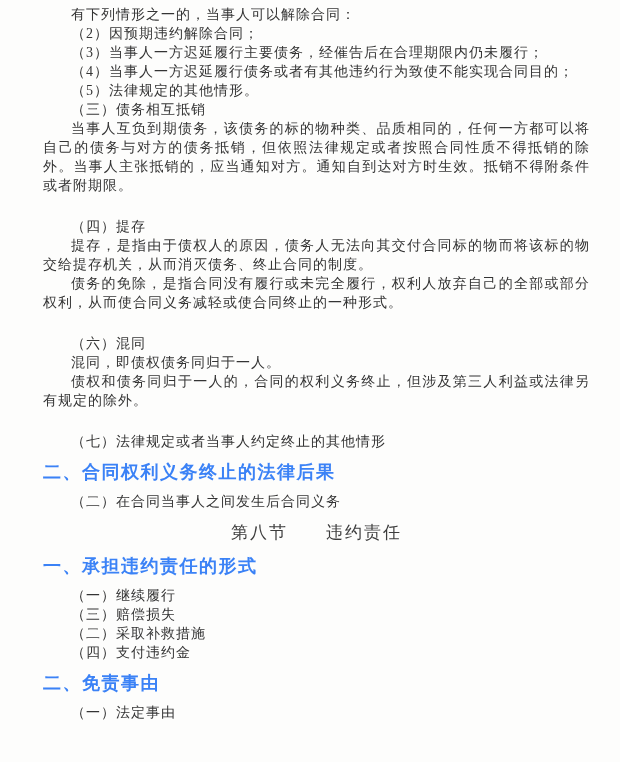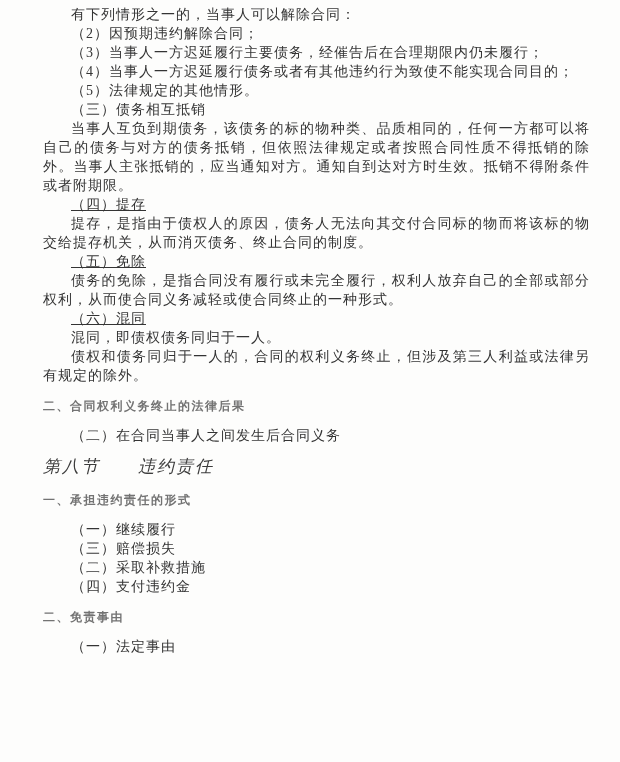--- a/index.html
+++ b/index.html
@@ -24,63 +24,61 @@
     line-height: 19px;
     letter-spacing: 1px;
     text-align: justify;
     text-justify: inter-ideograph;
   }
   .blk.body {
     text-indent: 2em;
   }
   .blk.subhead {
     text-indent: 2em;
-    margin-top: 0;
-    text-decoration: underline;
+    margin-top: 22px;
   }
   .blk.heading {
     font-family: "Liberation Sans", "DejaVu Sans", sans-serif;
     font-weight: bold;
-    font-size: 12px;
+    font-size: 18px;
     line-height: 20px;
     letter-spacing: 1.5px;
-    color: #737373;
+    color: #3b82f6;
     margin: 11px 0 10px 0;
   }
   .blk.chapter {
     font-family: "Liberation Serif", "DejaVu Serif", serif;
-    font-style: italic;
     font-size: 17px;
     line-height: 24px;
     letter-spacing: 2px;
-    text-align: left;
+    text-align: center;
     text-indent: 0;
     color: #3c3c3c;
     margin: 10px 0 11px 0;
   }
 </style>
 </head>
 <body>
 
 <div class="page">
   <div id="doc-blocks">
       <p class="blk body">有下列情形之一的，当事人可以解除合同：</p>
       <p class="blk body">（2）因预期违约解除合同；</p>
       <p class="blk body">（3）当事人一方迟延履行主要债务，经催告后在合理期限内仍未履行；</p>
       <p class="blk body">（4）当事人一方迟延履行债务或者有其他违约行为致使不能实现合同目的；</p>
       <p class="blk body">（5）法律规定的其他情形。</p>
       <p class="blk body">（三）债务相互抵销</p>
       <p class="blk body">当事人互负到期债务，该债务的标的物种类、品质相同的，任何一方都可以将自己的债务与对方的债务抵销，但依照法律规定或者按照合同性质不得抵销的除外。当事人主张抵销的，应当通知对方。通知自到达对方时生效。抵销不得附条件或者附期限。</p>
       <p class="blk subhead">（四）提存</p>
       <p class="blk body">提存，是指由于债权人的原因，债务人无法向其交付合同标的物而将该标的物交给提存机关，从而消灭债务、终止合同的制度。</p>
-      <p class="blk subhead">（五）免除</p>
       <p class="blk body">债务的免除，是指合同没有履行或未完全履行，权利人放弃自己的全部或部分权利，从而使合同义务减轻或使合同终止的一种形式。</p>
       <p class="blk subhead">（六）混同</p>
       <p class="blk body">混同，即债权债务同归于一人。</p>
       <p class="blk body">债权和债务同归于一人的，合同的权利义务终止，但涉及第三人利益或法律另有规定的除外。</p>
+      <p class="blk subhead">（七）法律规定或者当事人约定终止的其他情形</p>
       <p class="blk heading">二、合同权利义务终止的法律后果</p>
       <p class="blk body">（二）在合同当事人之间发生后合同义务</p>
       <p class="blk chapter">第八节　　违约责任</p>
       <p class="blk heading">一、承担违约责任的形式</p>
       <p class="blk body">（一）继续履行</p>
       <p class="blk body">（三）赔偿损失</p>
       <p class="blk body">（二）采取补救措施</p>
       <p class="blk body">（四）支付违约金</p>
       <p class="blk heading">二、免责事由</p>
       <p class="blk body">（一）法定事由</p>

